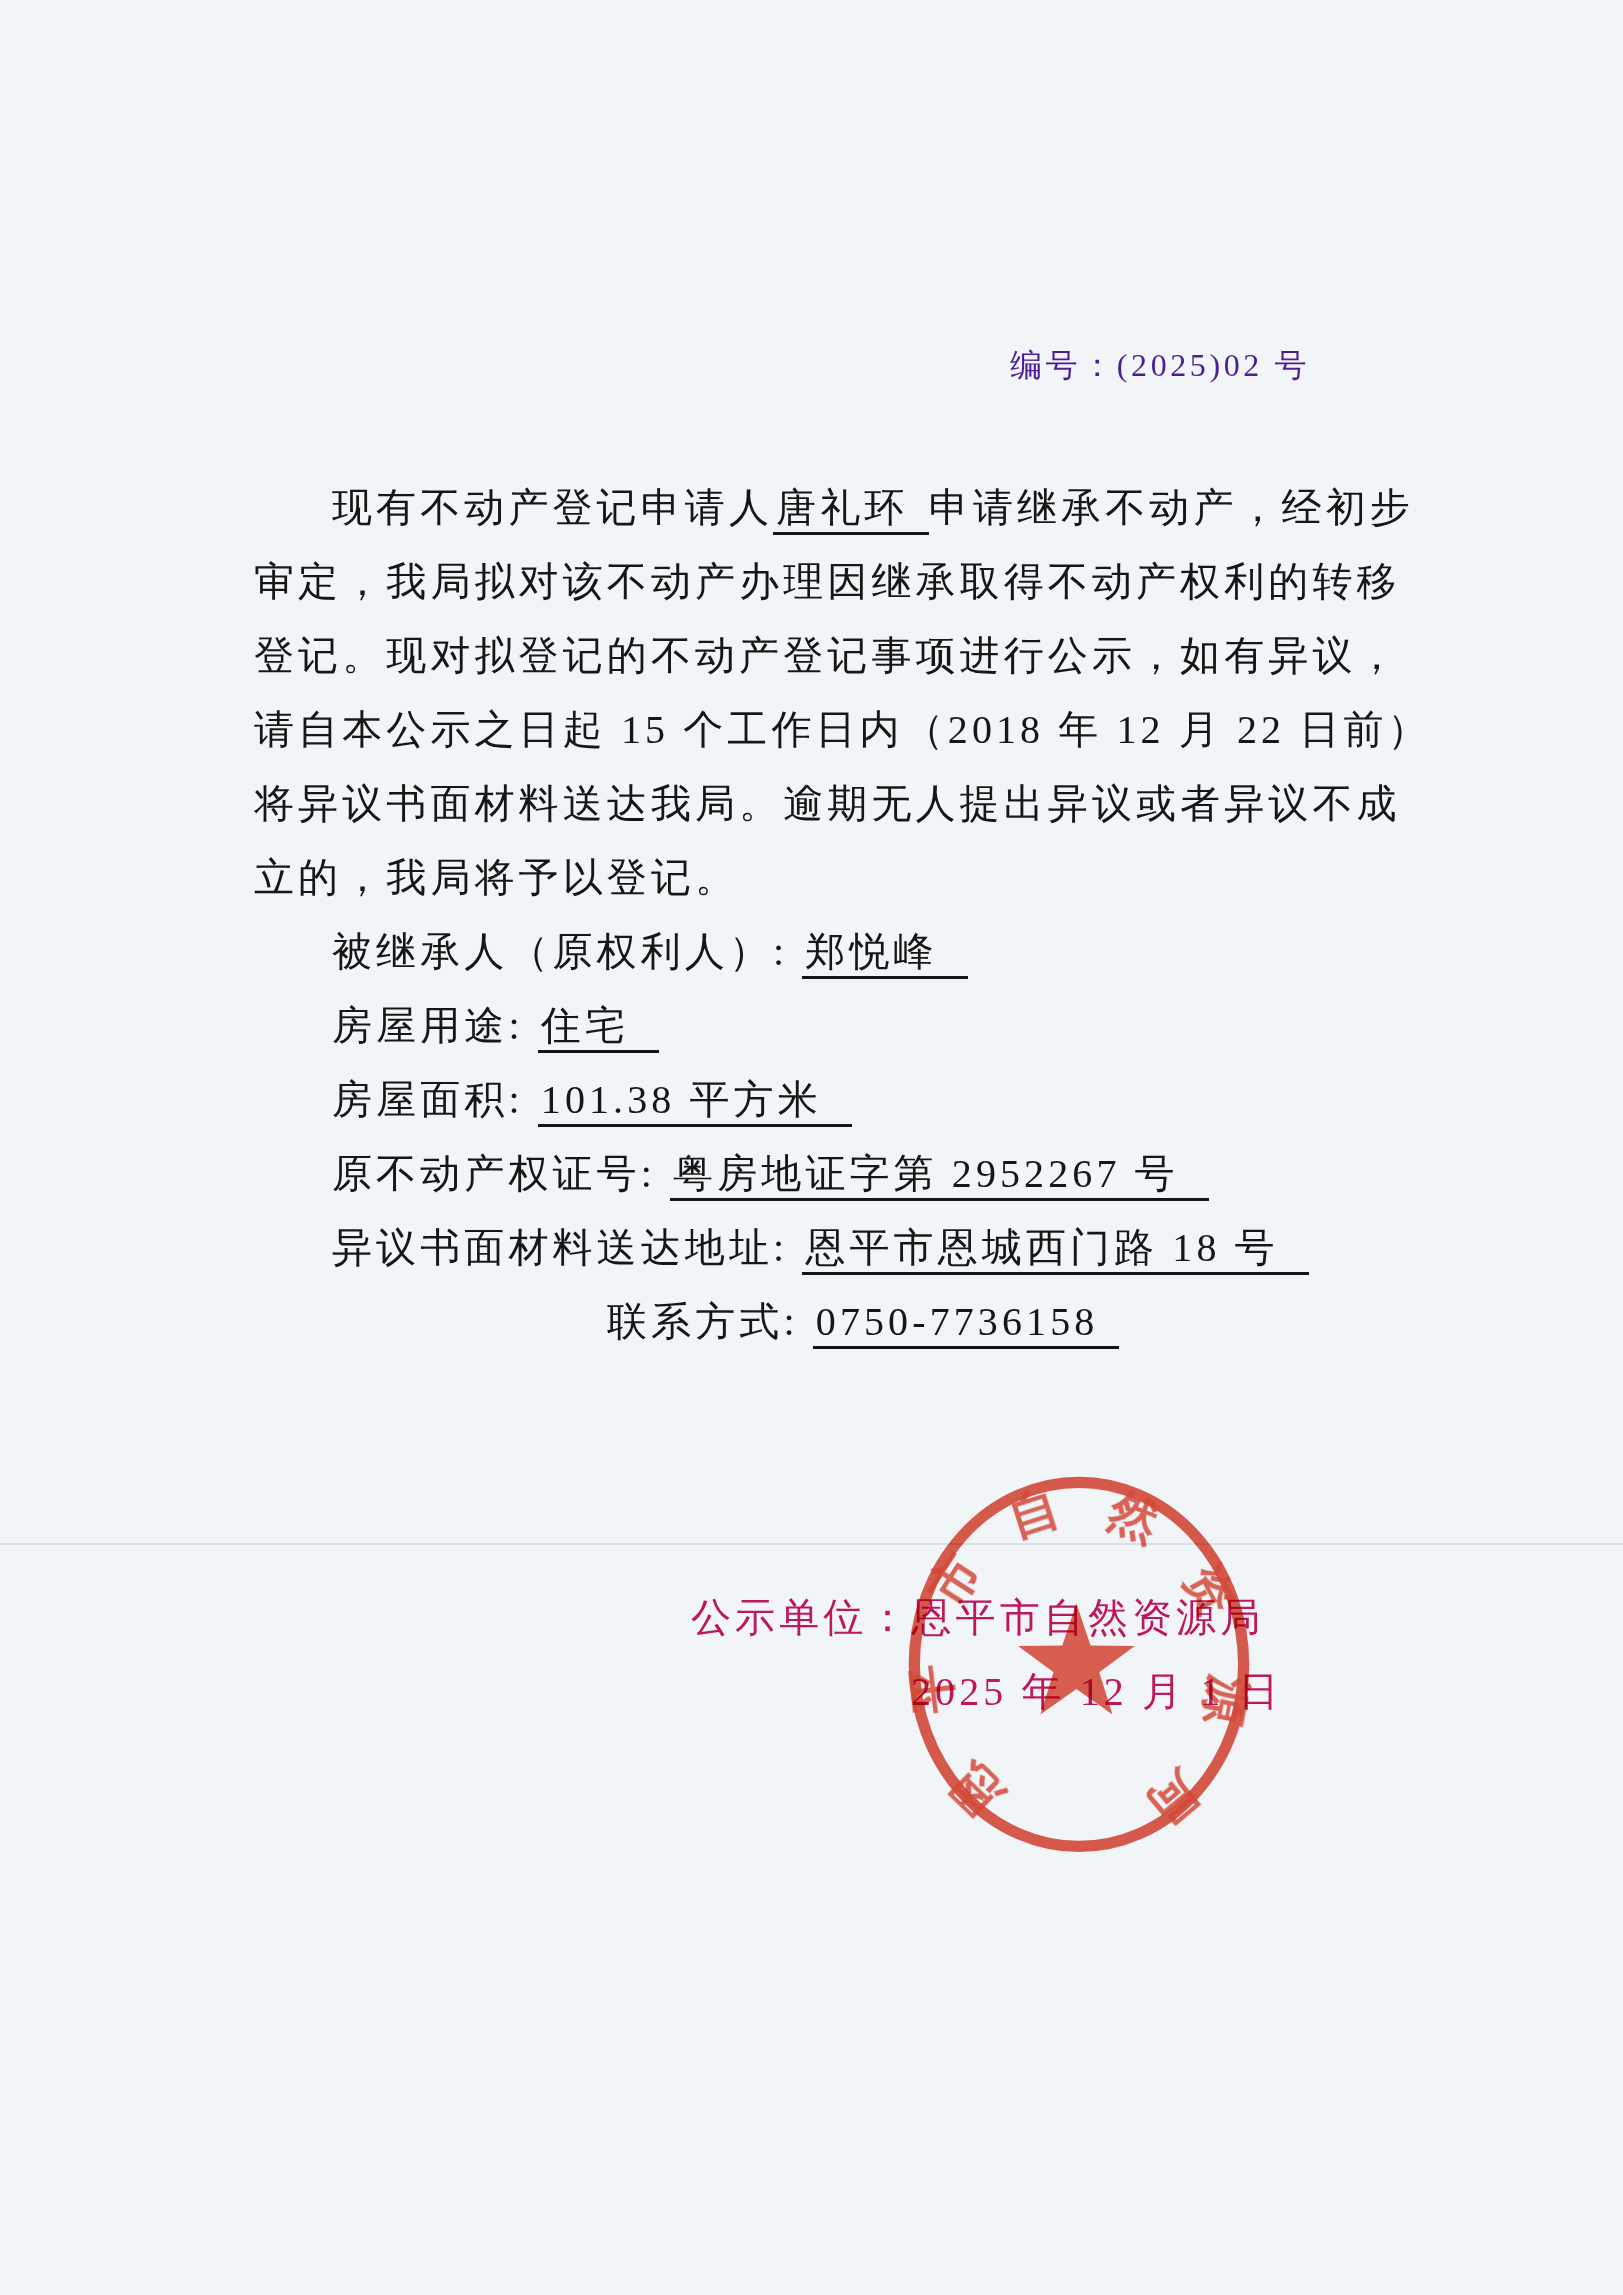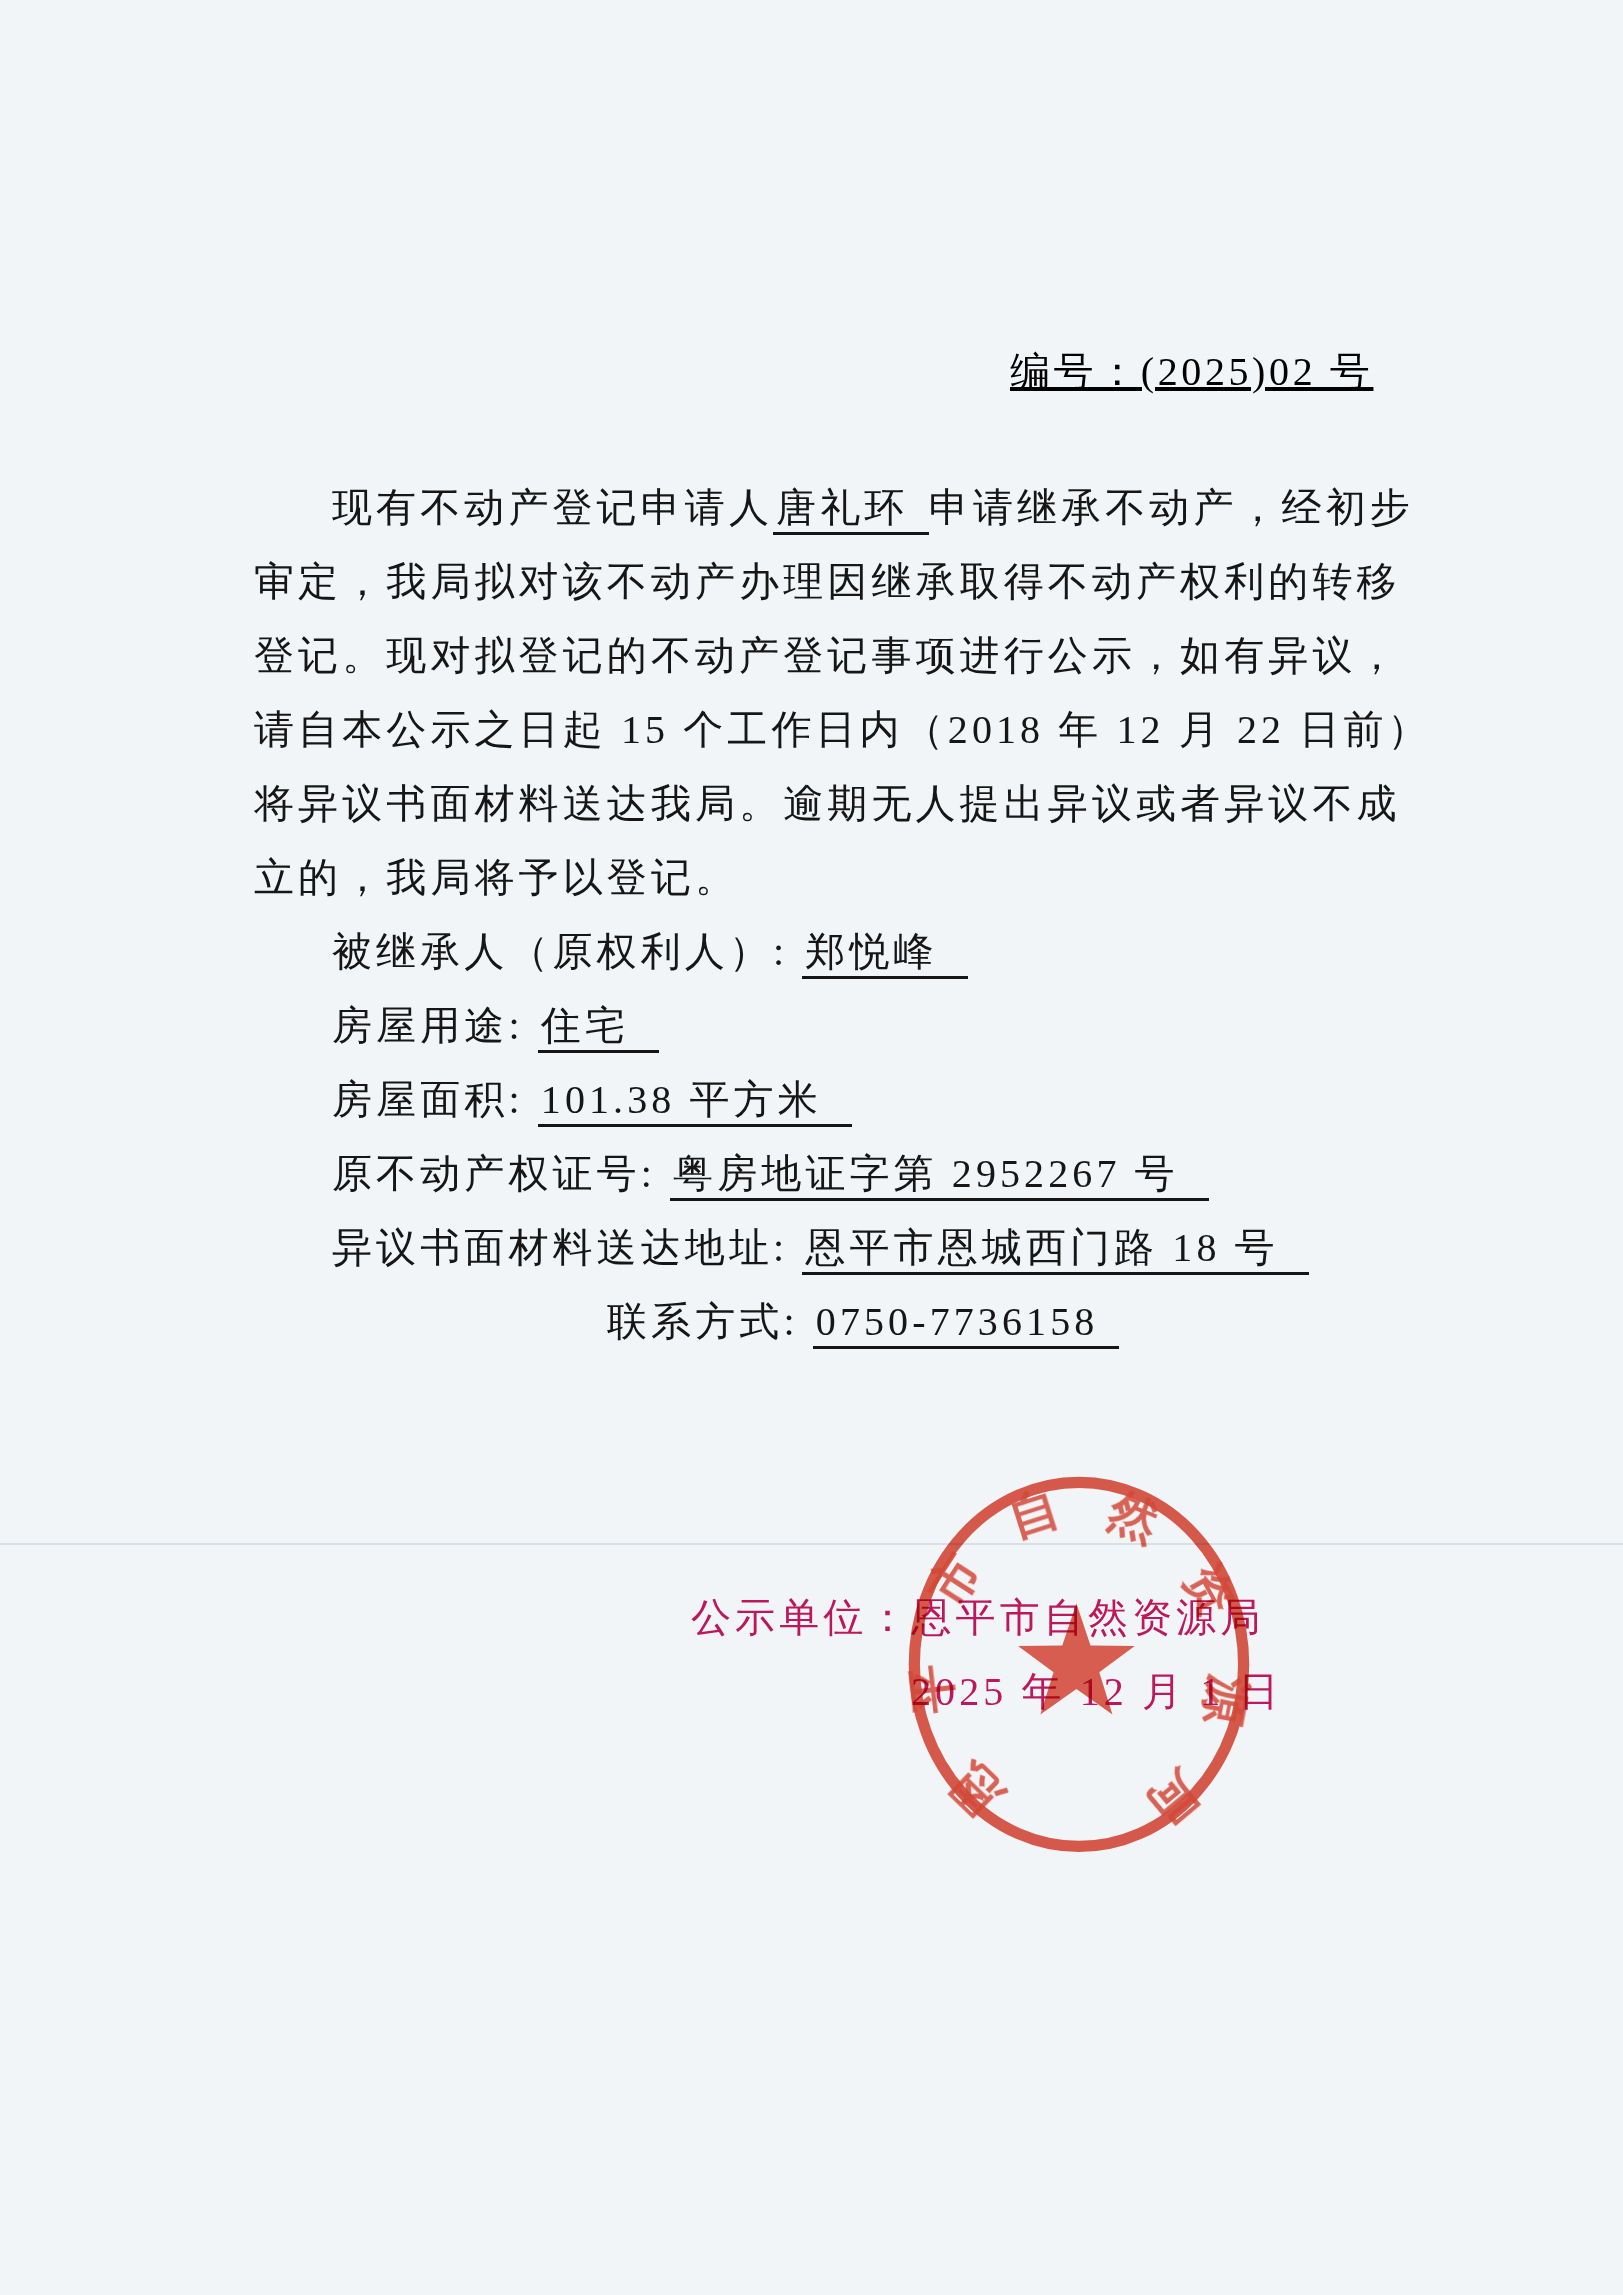--- a/index.html
+++ b/index.html
@@ -18,21 +18,21 @@
     background:rgba(170,185,198,0.35);
   }
   .doc-title{
     position:absolute;top:193px;left:0;width:100%;
     text-align:center;
     font-size:57px;font-weight:700;letter-spacing:8.2px;
     color:#0e0e0e;
   }
   .doc-number{
     position:absolute;top:344px;left:1010px;
-    font-size:40px;letter-spacing:3.6px;color:#000000;text-decoration:underline;
+    font-size:32px;letter-spacing:3.6px;color:#4c1d95;
   }
   .body-block{
     position:absolute;left:254px;top:471px;width:1155px;
     font-size:40px;letter-spacing:4.1px;color:#161616;
   }
   .tline{height:74px;line-height:74px;white-space:nowrap;}
   .indent2{padding-left:78px;}
   .indent9{padding-left:353px;}
   .uline{
     border-bottom:3.1px solid #161616;

